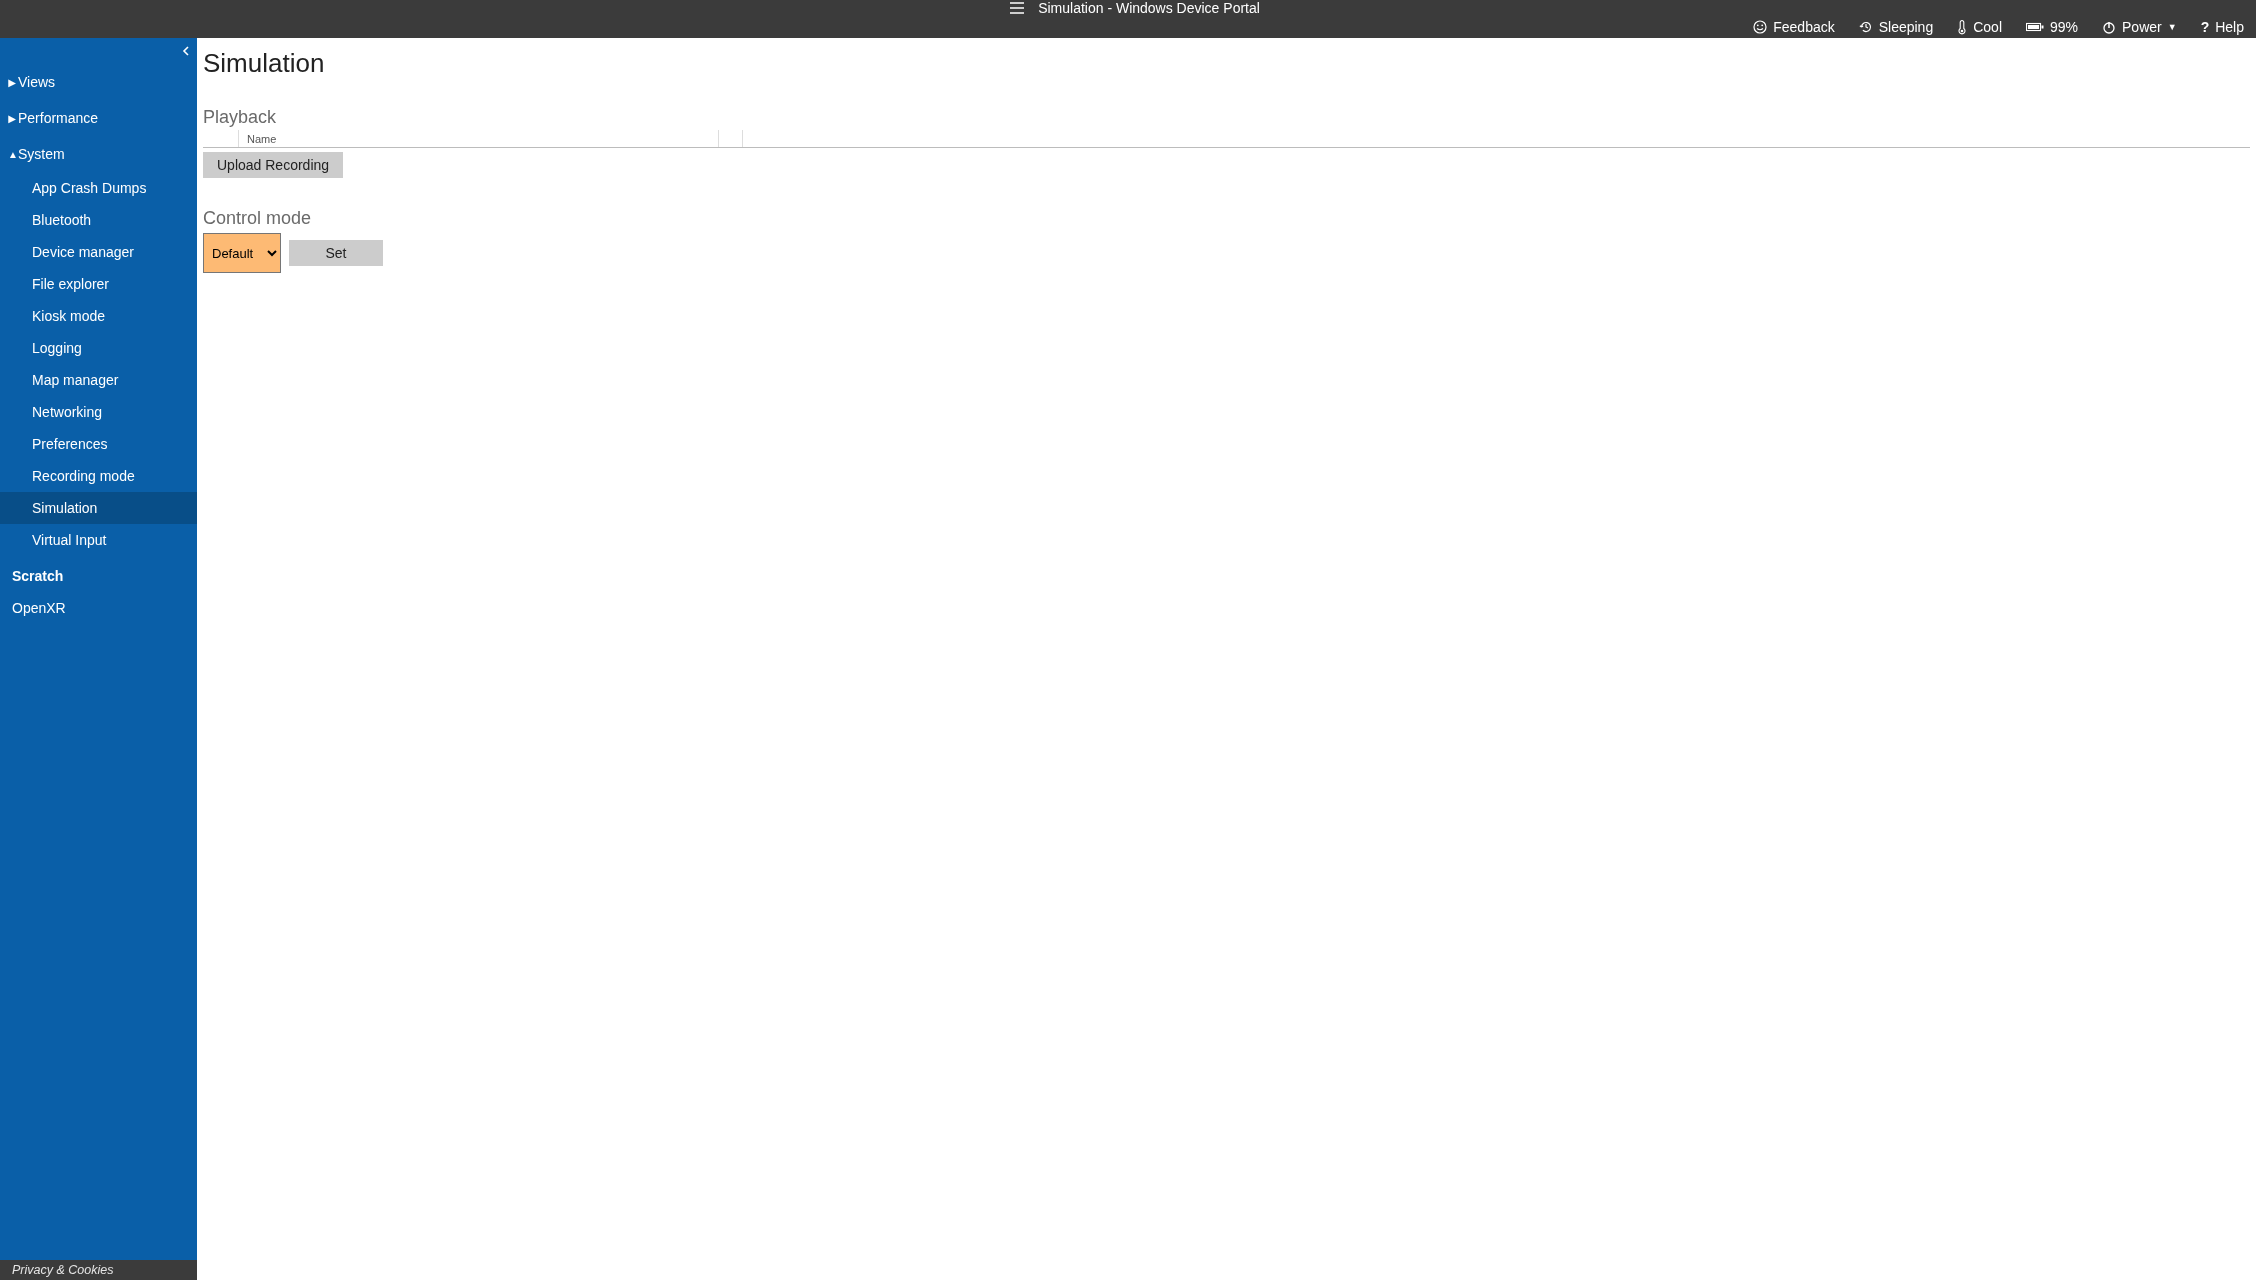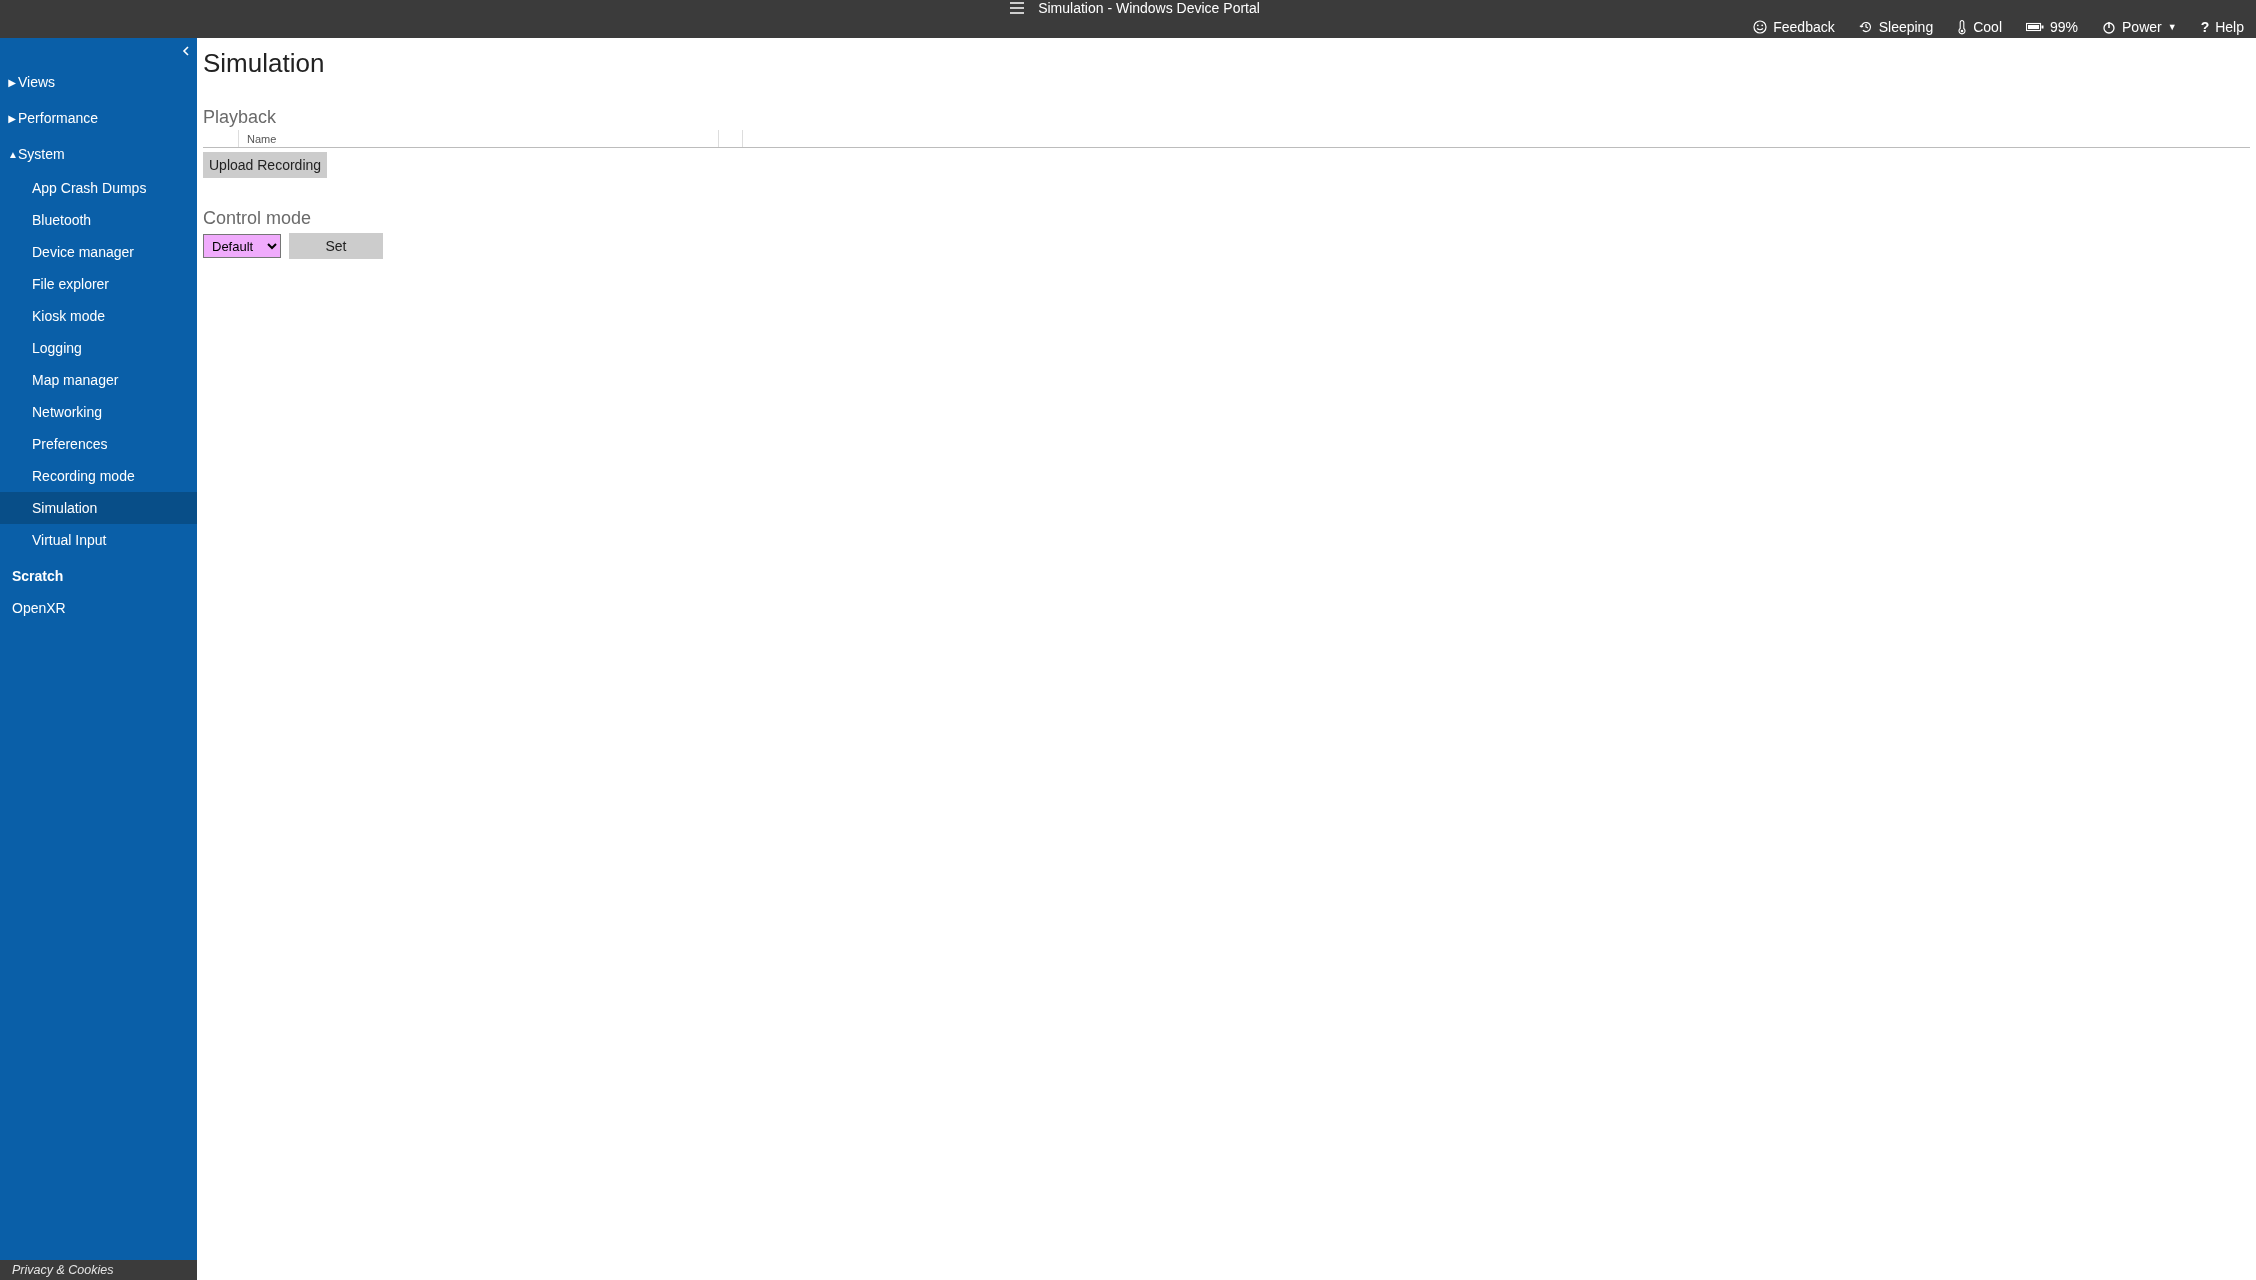--- a/index.html
+++ b/index.html
@@ -100,35 +100,35 @@
   .table-head .col-check { width: 36px; border-right: 1px solid #ddd; height: 100%; }
   .table-head .col-name { flex: 0 0 480px; padding-left: 8px; border-right: 1px solid #ddd; height:100%; display:flex; align-items:center;}
   .table-head .col-a { width: 24px; border-right: 1px solid #ddd; height:100%; }
   .table-head .col-b { flex: 1; height:100%; }
 
   .btn {
     background: #ccc;
     border: none;
     color: #222;
     font-size: 14px;
-    padding: 5px 6px;
+    padding: 5px 14px;
     cursor: pointer;
     font-family: inherit;
   }
   .btn-set { width: 94px; text-align:center; padding:5px 0;}
   .upload-row { margin-top: 4px; margin-bottom: 30px; }
 
   .control-row { display: flex; align-items: center; gap: 8px; margin-top: 4px;}
   select {
     font-family: inherit;
     font-size: 13px;
-    height: 24px;
+    height: 40px;
     width: 78px;
     border: 1px solid #767676;
-    background:#f0abfc;
+    background:#fdba74;
     padding-left:4px;
   }
 </style>
 </head>
 <body>
 
 <div class="topbar">
   <div class="left">
     <span class="hamburger-icon">
       <svg width="14" height="12" viewBox="0 0 14 12">

